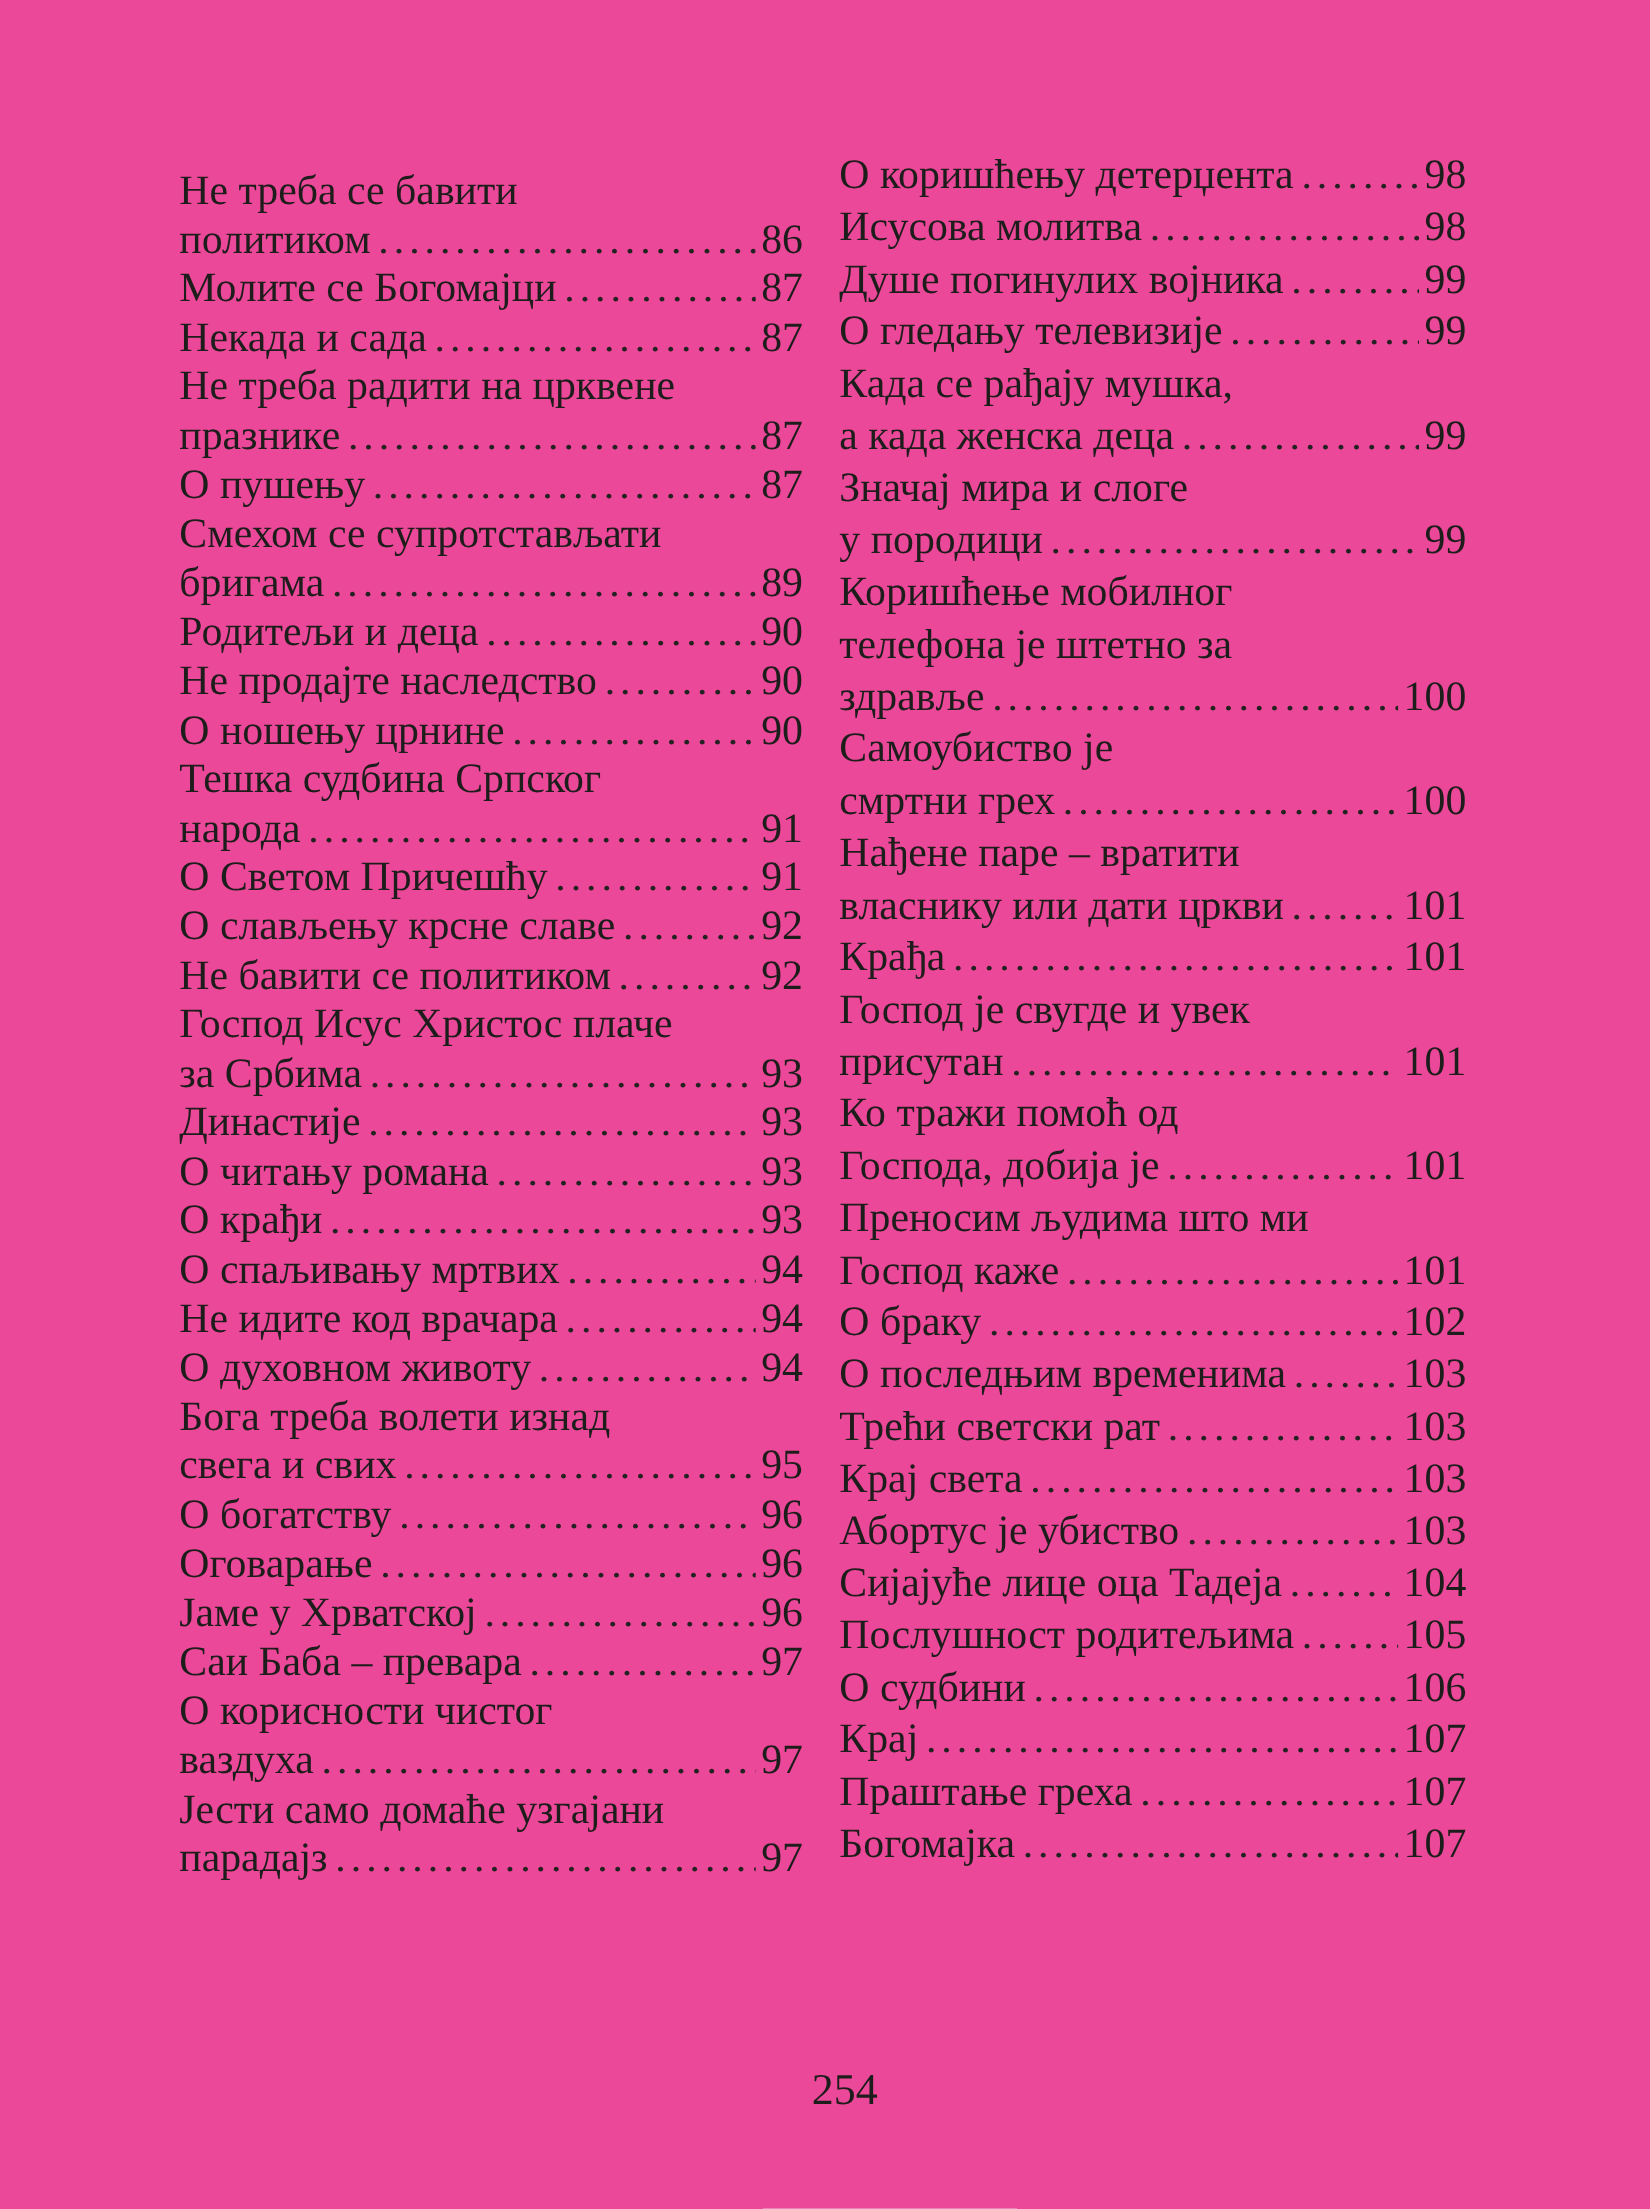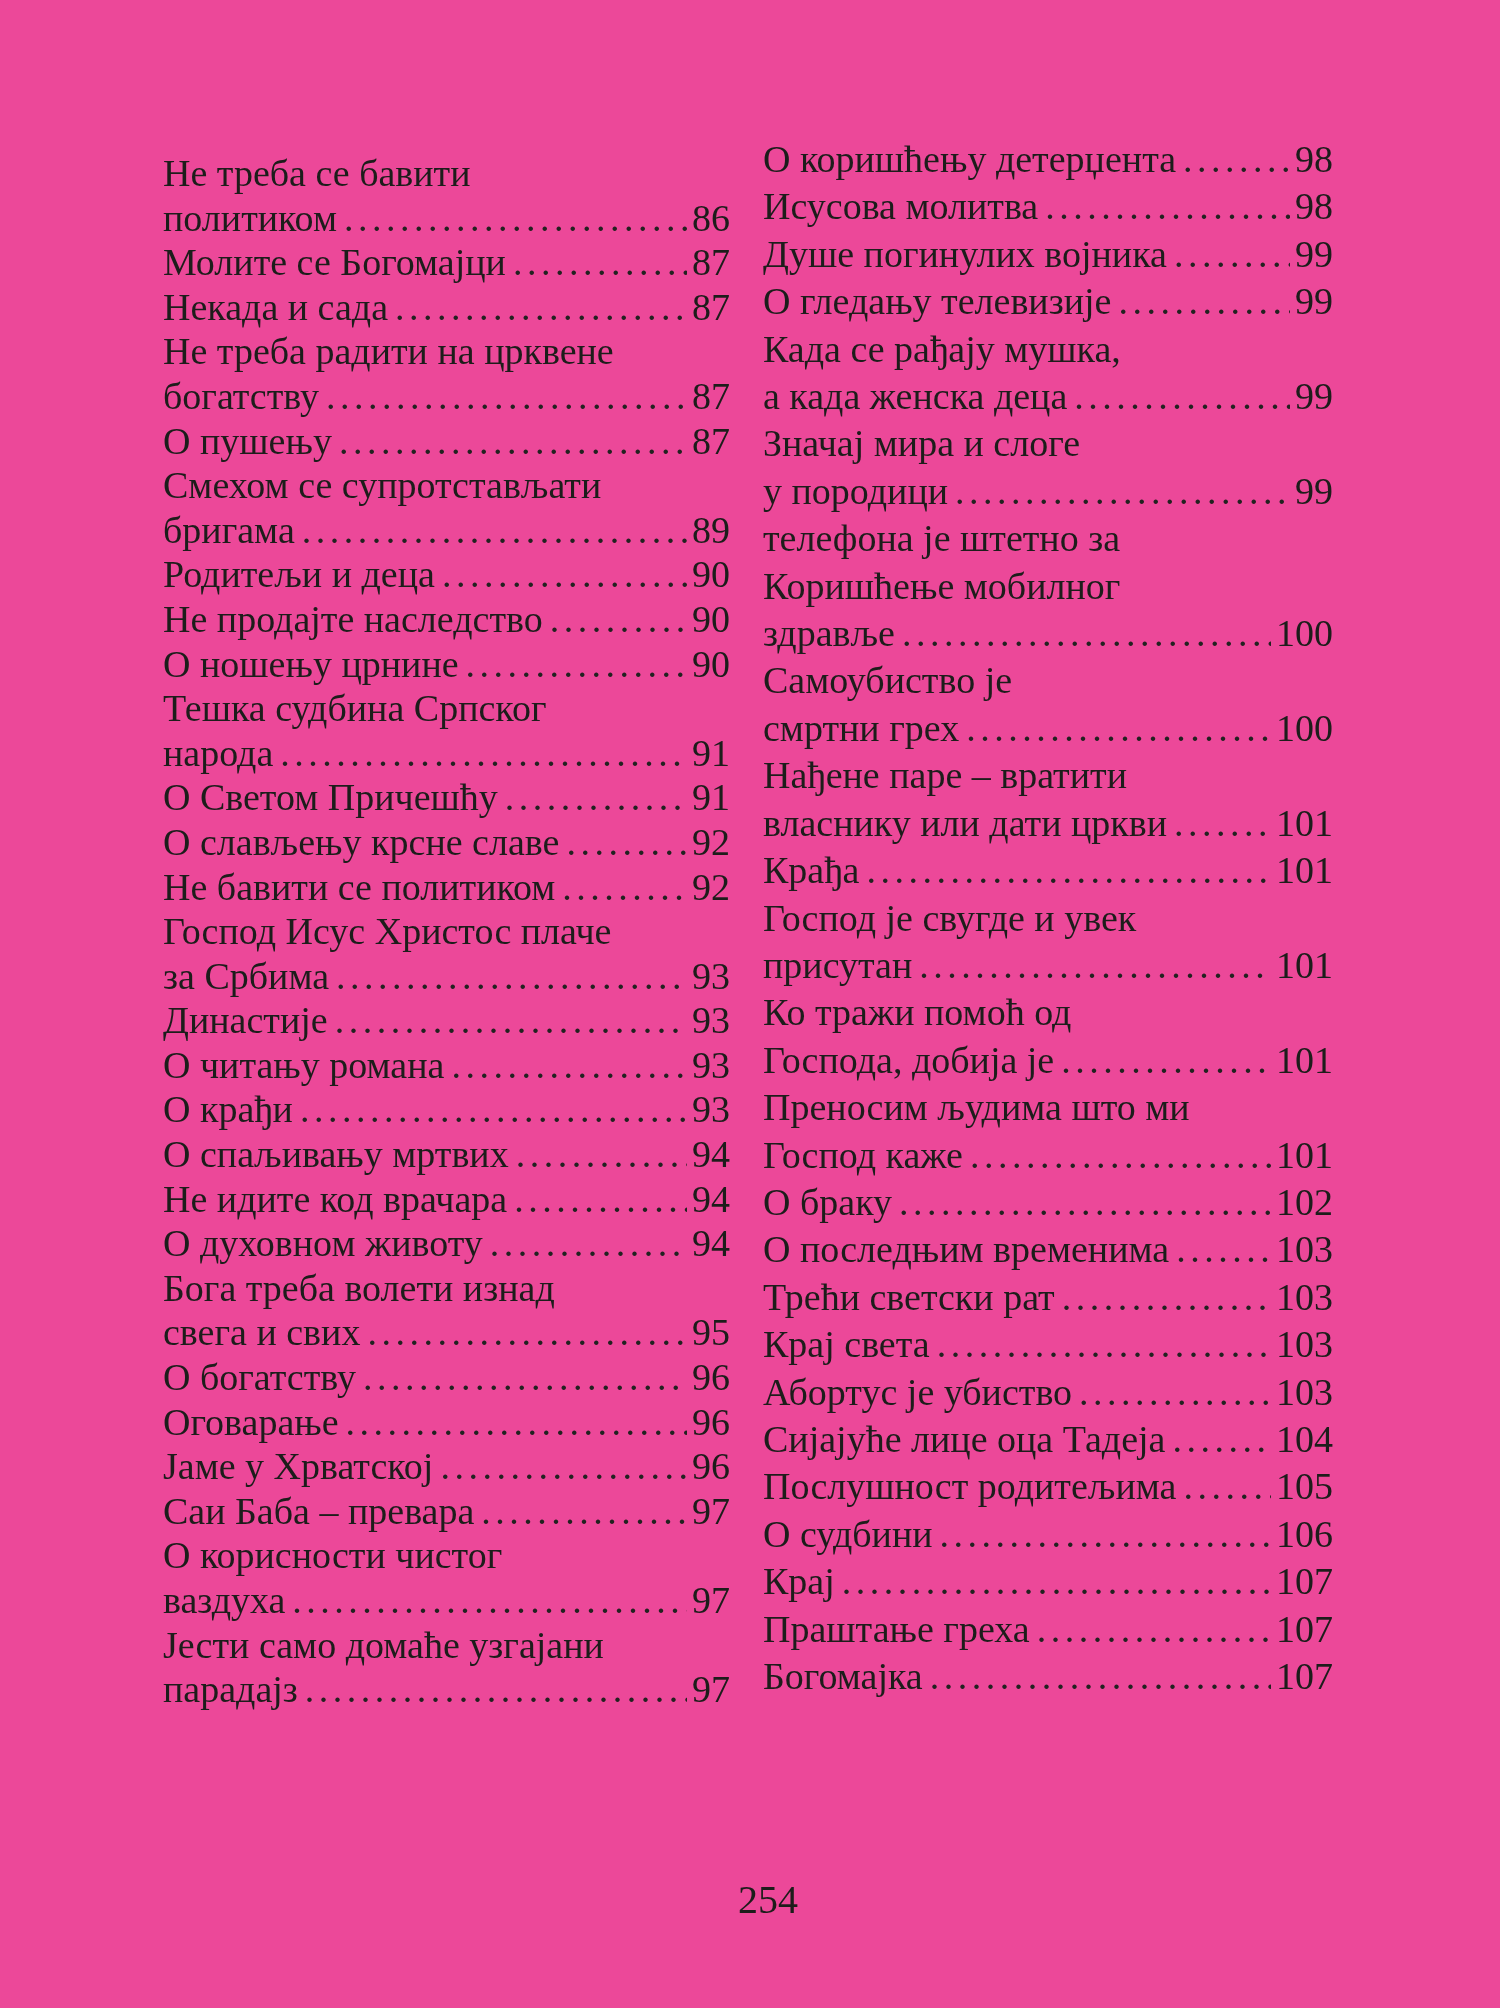--- a/index.html
+++ b/index.html
@@ -87,21 +87,21 @@
       </div>
       <div class="toc-line">
         <span class="title">Некада и сада</span>
         <span class="leader">..........................................................................................</span>
         <span class="pagenum">87</span>
       </div>
       <div class="toc-line">
         <span class="title">Не треба радити на црквене</span>
       </div>
       <div class="toc-line">
-        <span class="title">богатству</span>
+        <span class="title">празнике</span>
         <span class="leader">..........................................................................................</span>
         <span class="pagenum">87</span>
       </div>
       <div class="toc-line">
         <span class="title">О пушењу</span>
         <span class="leader">..........................................................................................</span>
         <span class="pagenum">87</span>
       </div>
       <div class="toc-line">
         <span class="title">Смехом се супротстављати</span>
@@ -263,24 +263,24 @@
       </div>
       <div class="toc-line">
         <span class="title">Значај мира и слоге</span>
       </div>
       <div class="toc-line">
         <span class="title">у породици</span>
         <span class="leader">..........................................................................................</span>
         <span class="pagenum">99</span>
       </div>
       <div class="toc-line">
+        <span class="title">Коришћење мобилног</span>
+      </div>
+      <div class="toc-line">
         <span class="title">телефона је штетно за</span>
-      </div>
-      <div class="toc-line">
-        <span class="title">Коришћење мобилног</span>
       </div>
       <div class="toc-line">
         <span class="title">здравље</span>
         <span class="leader">..........................................................................................</span>
         <span class="pagenum">100</span>
       </div>
       <div class="toc-line">
         <span class="title">Самоубиство је</span>
       </div>
       <div class="toc-line">

